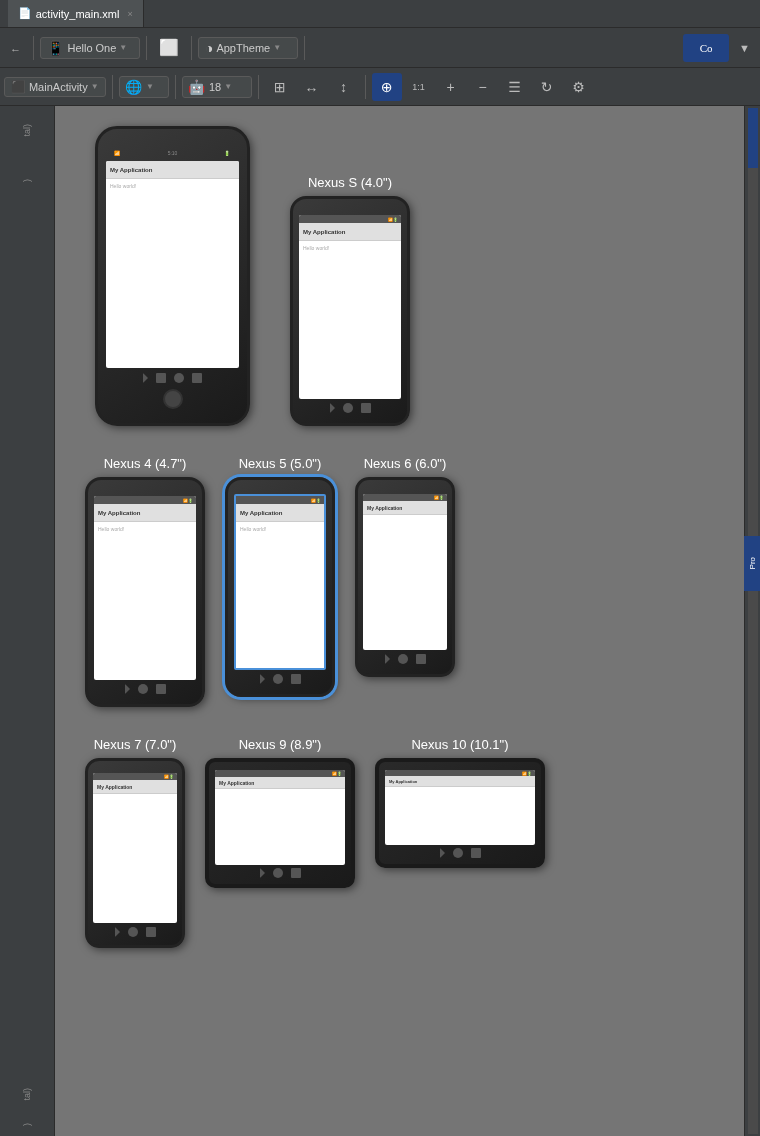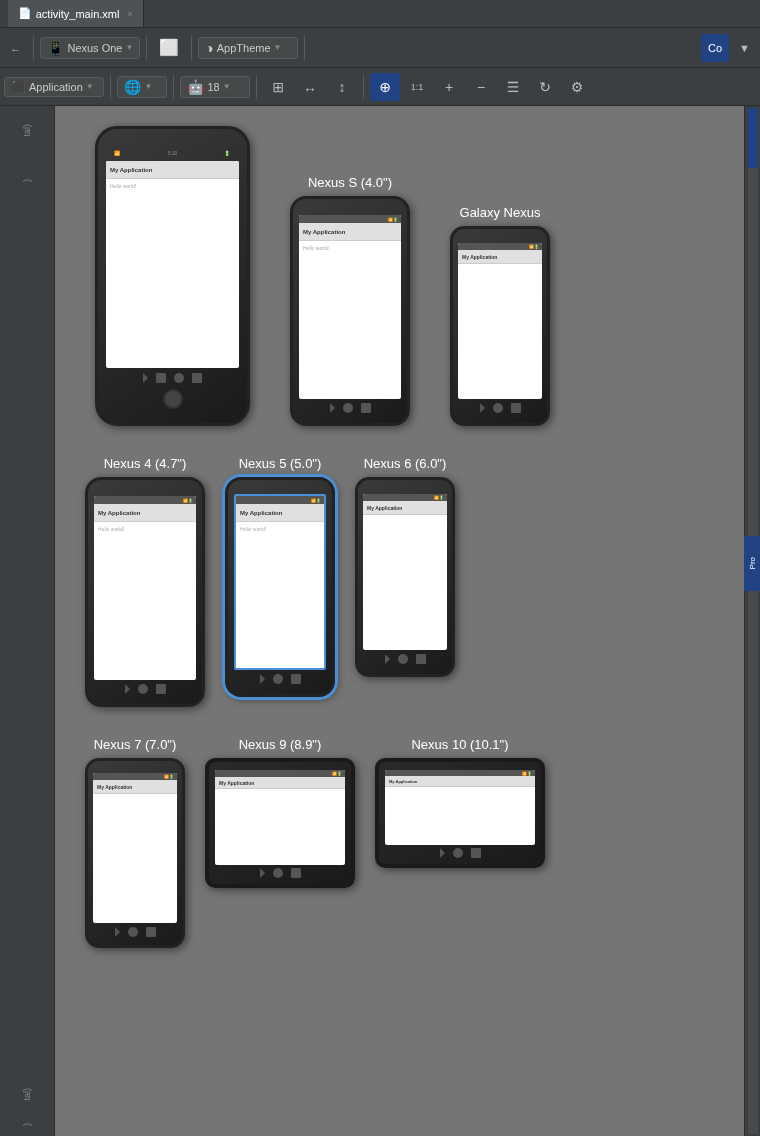--- a/index.html
+++ b/index.html
@@ -301,48 +301,48 @@
   </div>
 </div>
 
 <div class="toolbar1">
   <button class="toolbar-btn">
     <span>←</span>
   </button>
   <div class="toolbar-sep"></div>
   <div class="toolbar-dropdown">
     <span style="font-size:14px;">📱</span>
-    <span>Nexus One</span>
+    <span>Hello One</span>
     <span class="dropdown-arrow">▼</span>
   </div>
   <div class="toolbar-sep"></div>
   <button class="toolbar-btn">
     <span style="font-size:16px;">⬜</span>
   </button>
   <div class="toolbar-sep"></div>
   <div class="toolbar-dropdown">
     <span style="font-size:14px;">◑</span>
     <span>AppTheme</span>
     <span class="dropdown-arrow">▼</span>
   </div>
   <div class="toolbar-sep"></div>
   <div style="margin-left:auto; display:flex; align-items:center; gap:4px;">
-    <div style="background:#214283; width:28px; height:28px; border-radius:3px; display:flex; align-items:center; justify-content:center; cursor:pointer;">
+    <div style="background:#214283; width:46px; height:28px; border-radius:3px; display:flex; align-items:center; justify-content:center; cursor:pointer;font-family:Liberation Serif, serif;">
       <span style="font-size:11px; color:#fff;">Co</span>
     </div>
     <button class="toolbar-btn">
       <span>▼</span>
     </button>
   </div>
 </div>
 
 <div class="toolbar2">
   <div class="toolbar-dropdown">
     <span style="font-size:12px;">⬛</span>
-    <span>Application</span>
+    <span>MainActivity</span>
     <span class="dropdown-arrow">▼</span>
   </div>
   <div class="toolbar-sep"></div>
   <div class="toolbar-dropdown" style="min-width:50px;">
     <span style="font-size:14px;">🌐</span>
     <span class="dropdown-arrow">▼</span>
   </div>
   <div class="toolbar-sep"></div>
   <div class="toolbar-dropdown" style="min-width:70px;">
     <span style="font-size:14px; color:#a4c639;">🤖</span>
@@ -438,38 +438,20 @@
             </div>
           </div>
           <div class="phone-nav-bar" style="margin-top:4px;">
             <div class="nav-btn triangle"></div>
             <div class="nav-btn circle"></div>
             <div class="nav-btn"></div>
           </div>
         </div>
       </div>
 
-      <div class="col">
-        <div class="device-label">Galaxy Nexus</div>
-        <div class="phone-small">
-          <div class="screen">
-            <div style="height:7px; background:#555; display:flex; align-items:center; justify-content:flex-end; padding-right:3px;">
-              <span style="font-size:4px; color:#ddd;">📶🔋</span>
-            </div>
-            <div class="screen-appbar" style="height:14px;">
-              <span class="screen-appbar-title" style="font-size:5px;">My Application</span>
-            </div>
-          </div>
-          <div class="phone-nav-bar" style="margin-top:4px;">
-            <div class="nav-btn triangle"></div>
-            <div class="nav-btn circle"></div>
-            <div class="nav-btn"></div>
-          </div>
-        </div>
-      </div>
     </div>
 
     <div class="row2">
 
       <div class="col">
         <div class="device-label">Nexus 4 (4.7")</div>
         <div class="phone-medium">
           <div class="screen">
             <div style="height:8px; background:#555; display:flex; align-items:center; justify-content:flex-end; padding-right:3px;">
               <span style="font-size:4px; color:#ddd;">📶🔋</span>

